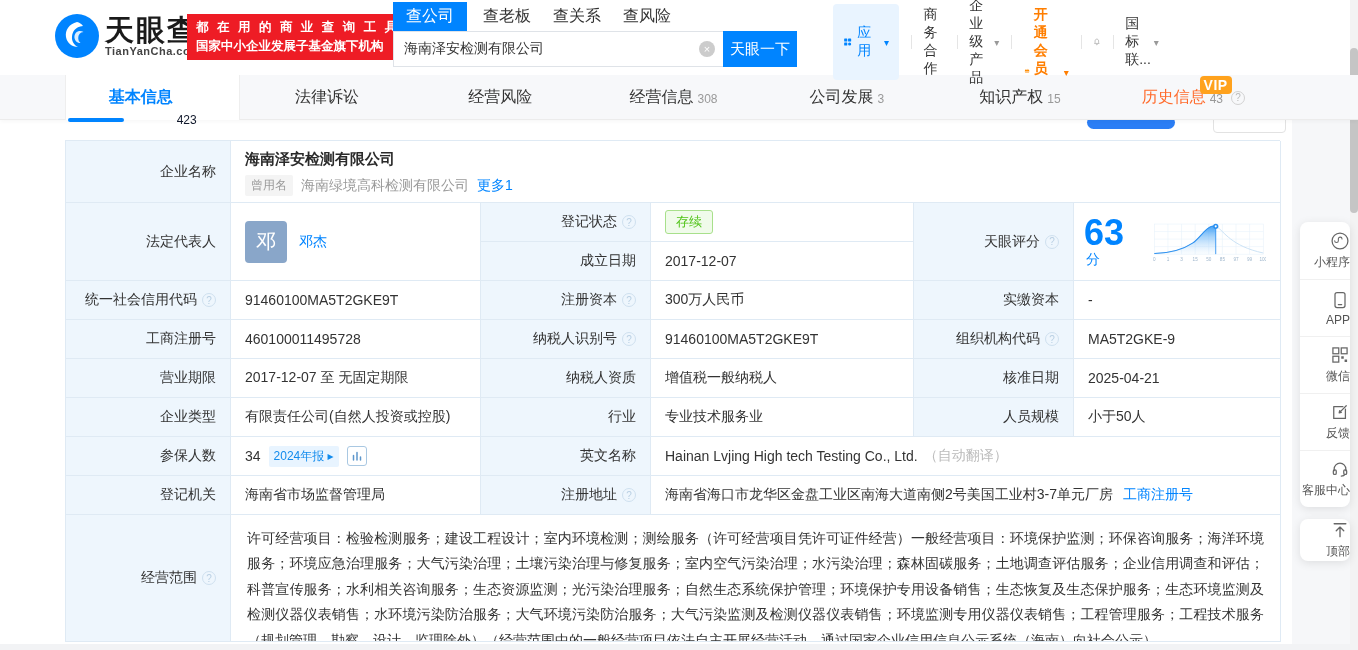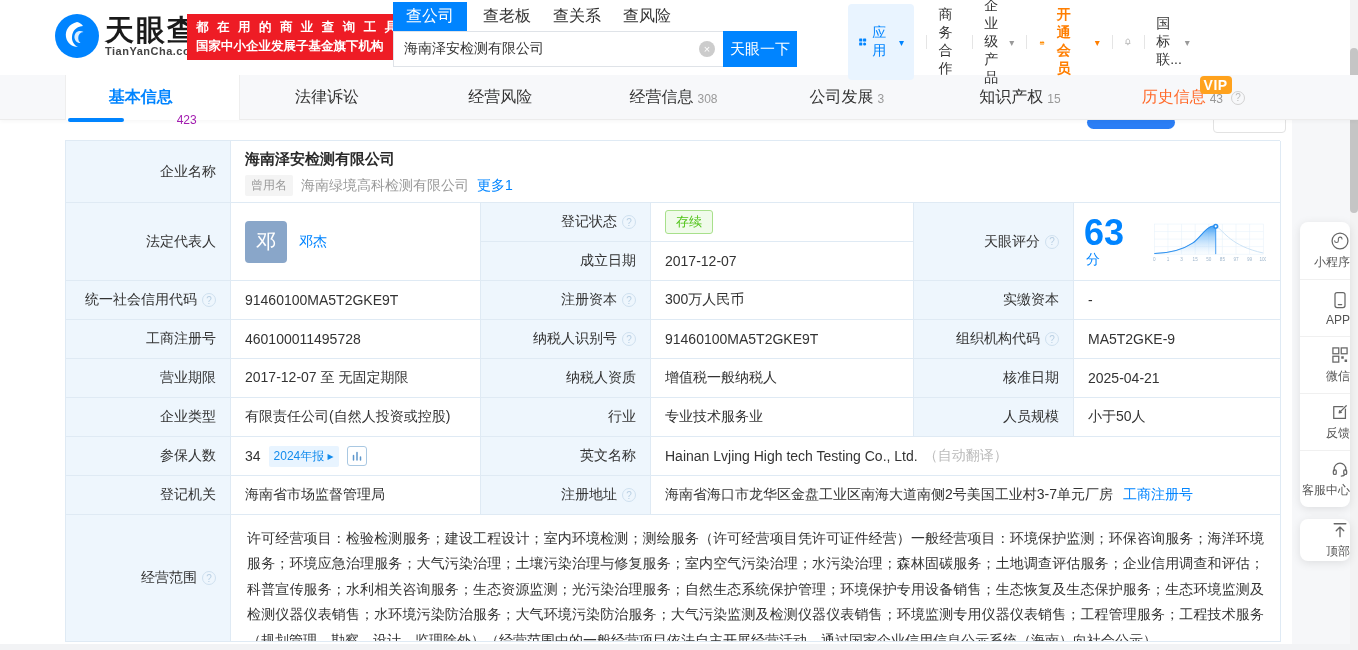--- a/index.html
+++ b/index.html
@@ -21,34 +21,34 @@
   .stabs { display:flex; align-items:flex-end; height:26px; }
   .stab { font-size:16px; color:#333; margin-right:22px; padding:4px 0; cursor:pointer; }
   .stab.active { background:#0084ff; color:#fff; padding:4px 13px; margin-right:16px; }
   .srow { display:flex; margin-top:0; }
   .sbox { position:relative; width:330px; }
   .sinput { width:330px; height:36px; border:1px solid #dfe3e8; border-right:none; padding:0 32px 0 10px; font-size:14px; color:#333; outline:none; font-family:inherit; }
   .sclear { position:absolute; right:8px; top:10px; width:16px; height:16px; border-radius:50%; background:#ccc; color:#fff; font-size:11px; line-height:16px; text-align:center; cursor:pointer; }
   .sbtn { width:74px; height:36px; background:#0084ff; color:#fff; border:none; font-size:15px; cursor:pointer; font-family:inherit; }
   .hnav { position:absolute; left:833px; top:22px; height:40px; display:flex; align-items:center; font-size:14px; color:#333; }
   .hsep { width:1px; height:14px; background:#e5e5e5; margin:0 12px; }
-  .app-pill { display:flex; align-items:center; gap:5px; background:#e9f4ff; color:#0084ff; padding:20px 10px; border-radius:4px; cursor:pointer;margin-left:15px; }
+  .app-pill { display:flex; align-items:center; gap:5px; background:#e9f4ff; color:#0084ff; padding:20px 10px; border-radius:4px; cursor:pointer; }
   .caret { font-size:10px; color:#999; margin-left:3px; }
   .hitem { cursor:pointer; display:flex; align-items:center; }
-  .vip-link { color:#ff7e00; font-weight:700; display:flex; align-items:center; gap:12px; cursor:pointer; }
+  .vip-link { color:#ff7e00; font-weight:700; display:flex; align-items:flex-end; gap:4px; cursor:pointer; }
   .vip-link .caret { color:#ff7e00; }
   .bell { width:20px; height:20px; cursor:pointer; }
   
   .tabbar { position:absolute; left:0; top:75px; width:1358px; height:45px; background:#f7f8fa; border-bottom:1px solid #ececec; box-shadow:0 2px 4px rgba(0,0,0,.03); z-index:4; }
   .tabs { position:absolute; left:65px; top:0; width:1215px; height:45px; display:flex; }
   .tab { flex:1; position:relative; display:flex; align-items:center; justify-content:center; gap:4px; font-size:16px; color:#333; cursor:pointer; }
   .tab .cnt { font-size:12px; color:#999; margin-top:3px; }
   .tab.active { background:#fff; border-left:1px solid #eee; border-right:1px solid #eee; }
   .tab.active .lbl { color:#0084ff; font-weight:700; }
-  .tab.active .cnt { color:#a21caf;margin-top:44px; }
+  .tab.active .cnt { color:#0f172a;margin-top:44px; }
   .tab-underline { position:absolute; left:2px; bottom:-2px; width:56px; height:4px; background:#0084ff; border-radius:2px; }
   .tab.vip .lbl { color:#ff6b2c; }
   .vip-badge { position:absolute; top:-11px; right:-26px; background:#ffa21d; color:#fff; font-size:14px; font-weight:700; padding:1px 4px; border-radius:4px; letter-spacing:.5px; }
   .qmark { display:inline-flex; width:14px; height:14px; border:1px solid #d2d2d2; border-radius:50%; color:#bbb; font-size:10px; align-items:center; justify-content:center; margin-left:4px; cursor:pointer; }
   .partial-blue { position:absolute; left:1087px; top:116px; width:88px; height:13px; background:#2b7ef5; border-radius:12px; z-index:3; cursor:pointer; }
   .partial-white { position:absolute; left:1213px; top:116px; width:73px; height:17px; background:#fff; border:1px solid #e2e2e2; border-radius:4px; z-index:3; cursor:pointer; }
   
   .tbl { position:absolute; left:65px; top:140px; width:1215px; display:grid;
     grid-template-columns:165px 250px 170px 263px 160px 207px;
     grid-template-rows:62px repeat(8,39px) 127px;

